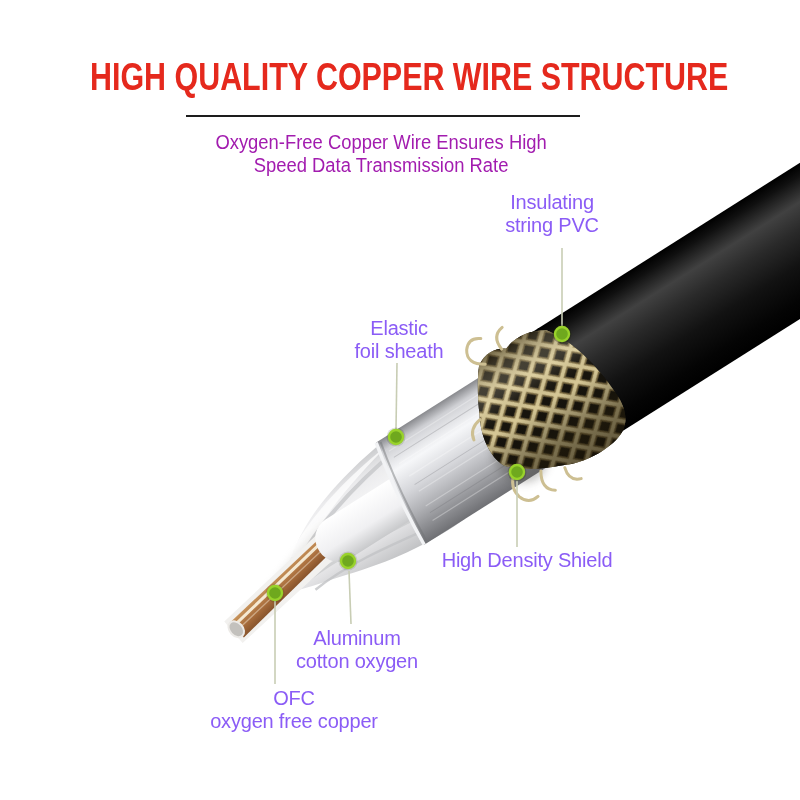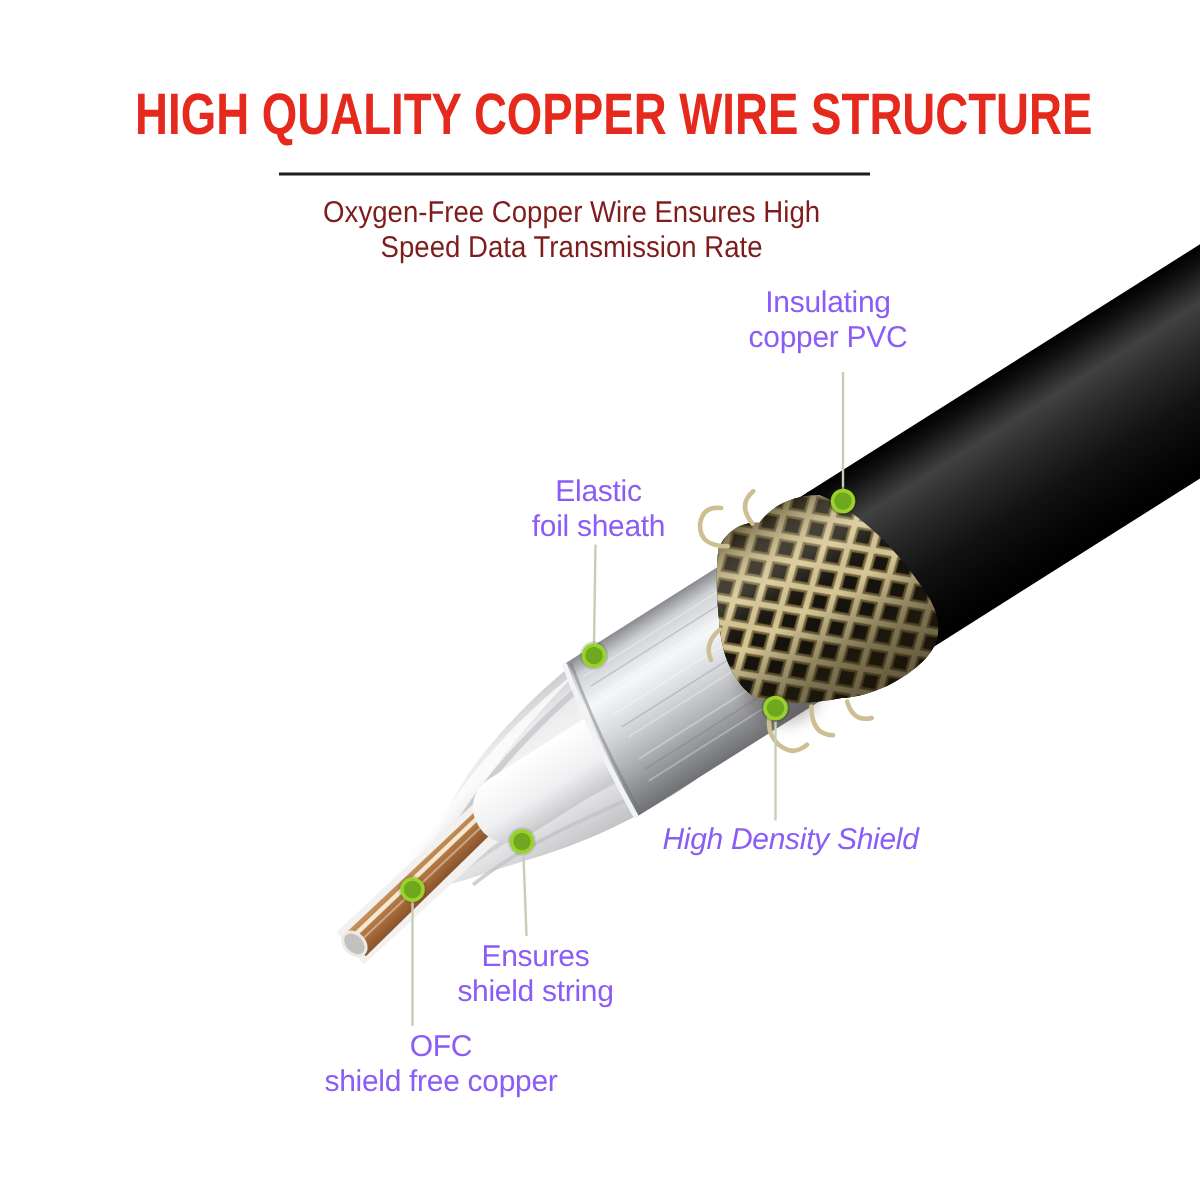--- a/index.html
+++ b/index.html
@@ -4,28 +4,28 @@
 <style>
   html,body{margin:0;padding:0;background:#ffffff;}
   .stage{position:relative;width:800px;height:800px;background:#ffffff;overflow:hidden;
          font-family:"Liberation Sans",sans-serif;}
   
   .title{position:absolute;top:56px;left:0;width:800px;text-align:center;white-space:nowrap;
          font-weight:700;font-size:39px;line-height:42px;color:#e5291d;}
   .title-inner{display:inline-block;transform:scaleX(.78);transform-origin:center;}
   .title-underline{position:absolute;top:115px;left:186px;width:394px;height:2px;background:#1d1d1d;}
   .subtitle{position:absolute;top:131px;left:0;width:762px;text-align:center;
-            font-size:20px;line-height:23px;color:#7f1d1d;}
+            font-size:20px;line-height:23px;color:#a21caf;}
   .subtitle-inner{display:inline-block;transform:scaleX(.92);transform-origin:center;}
   
   .lbl{position:absolute;transform:translateX(-50%);text-align:center;white-space:nowrap;
        color:#8b5cf6;font-size:20px;line-height:23px;letter-spacing:-.2px;}
   #lbl-pvc{left:552px;top:191px;}
   #lbl-foil{left:399px;top:317px;}
-  #lbl-shield{left:527px;top:549px;font-style:italic;}
+  #lbl-shield{left:527px;top:549px;}
   #lbl-cotton{left:357px;top:627px;}
   #lbl-ofc{left:273px;top:687px;margin-left:21px;}
   svg{position:absolute;left:0;top:0;}
 </style>
 </head>
 <body>
 
 <div class="stage">
 
   <div class="title">
@@ -176,31 +176,31 @@
       </g>
       <g transform="translate(275,593)">
         <circle r="9.5" fill="#1e2805" opacity=".12"></circle>
           <circle r="7" fill="#6fa81e" stroke="#99d22b" stroke-width="2.4"></circle>
       </g>
     </g>
   </svg>
 
   <div class="lbl" id="lbl-pvc">
     <div>Insulating</div>
-    <div>copper PVC</div>
+    <div>string PVC</div>
   </div>
   <div class="lbl" id="lbl-foil">
     <div>Elastic</div>
     <div>foil sheath</div>
   </div>
   <div class="lbl" id="lbl-shield">
     <div>High Density Shield</div>
   </div>
   <div class="lbl" id="lbl-cotton">
-    <div>Ensures</div>
-    <div>shield string</div>
+    <div>Aluminum</div>
+    <div>cotton oxygen</div>
   </div>
   <div class="lbl" id="lbl-ofc">
     <div>OFC</div>
-    <div>shield free copper</div>
+    <div>oxygen free copper</div>
   </div>
 
 </div>
 
 </body></html>

